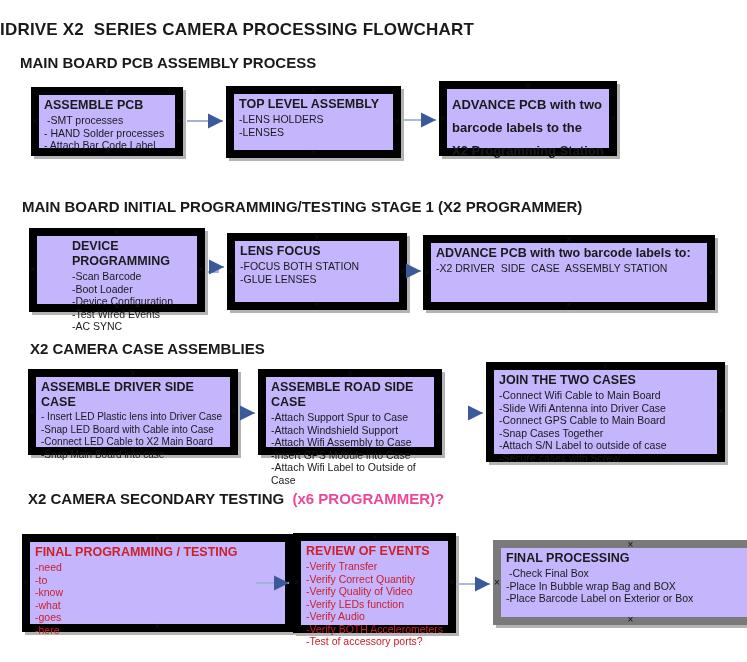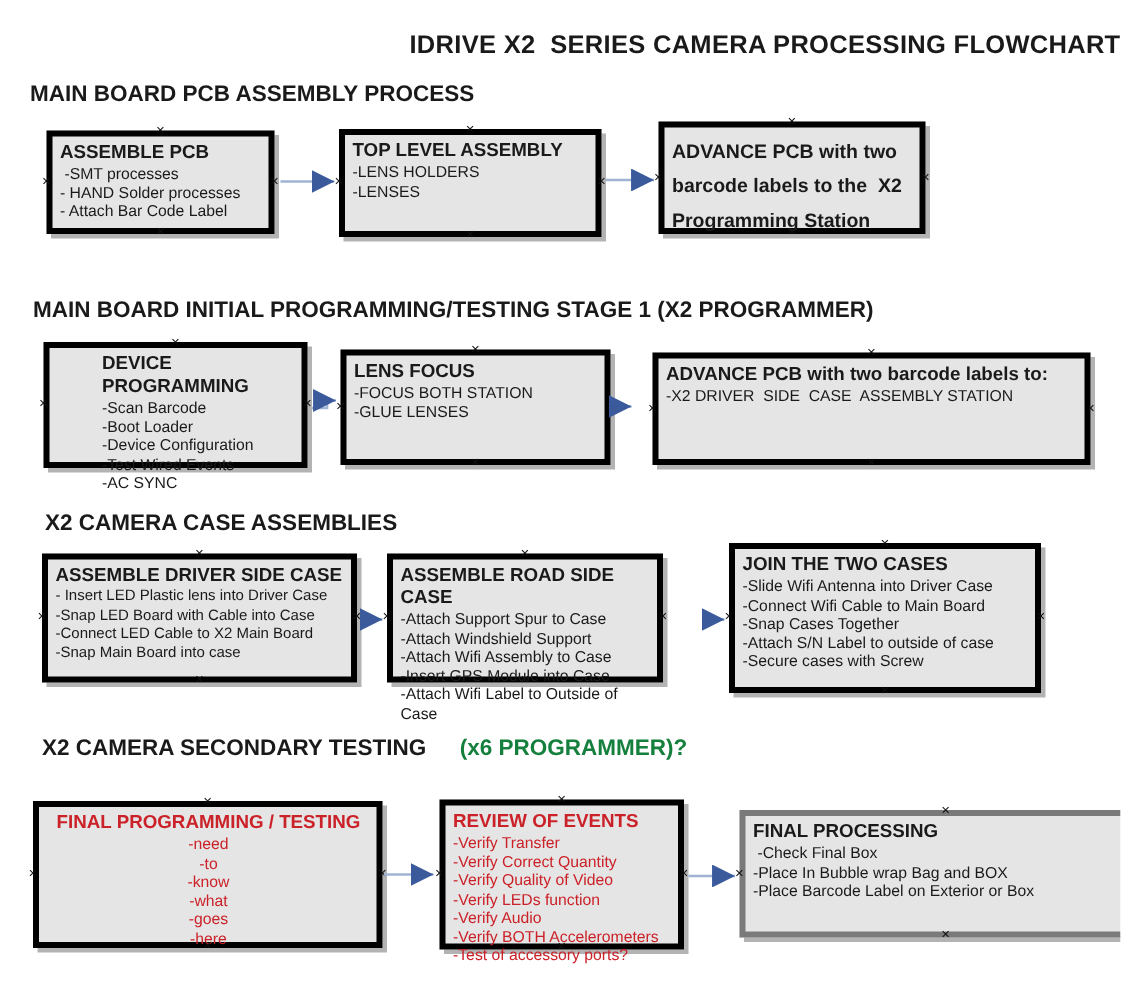--- a/index.html
+++ b/index.html
@@ -1,25 +1,25 @@
 <!DOCTYPE html>
 <html><head>
 <meta charset="utf-8">
 <style>
   html,body{margin:0;padding:0;background:#ffffff;}
   body{font-family:"Liberation Sans","DejaVu Sans",sans-serif;color:#1a1a1a;}
   #canvas{position:relative;width:747px;height:662px;background:#ffffff;overflow:hidden;}
 
-  .chart-title{position:absolute;left:0;top:20px;width:747px;text-align:right;
+  .chart-title{position:absolute;left:0;top:20px;width:747px;text-align:left;
     font-size:17px;font-weight:bold;white-space:pre;letter-spacing:.2px;}
 
   .section-heading{position:absolute;font-size:15px;font-weight:bold;white-space:pre;}
-  .section-heading .red-part{color:#15803d;margin-left:14px;}
-
-  .box{position:absolute;background:#e5e5e5;border:4px solid #000000;
+  .section-heading .red-part{color:#ec4899;}
+
+  .box{position:absolute;background:#c4b5fd;border:8px solid #000000;
     box-shadow:3px 3px 0 #b3b3b3;box-sizing:border-box;padding:3px 4px 4px 5px;}
   .box-title{font-size:12.5px;font-weight:bold;line-height:15px;margin:0 0 1px 0;white-space:pre-wrap;}
   .box-items{margin:0;padding:0;list-style:none;}
   .box-item{font-size:10.5px;line-height:12.5px;white-space:pre-wrap;}
   .box.big .box-title{font-size:13px;line-height:23px;}
   .box.red .box-title,.box.red .box-item{color:#cb2128;}
   .box.gray-border{border-color:#7a7a7a;}
 
   
   .handle{position:absolute;font-size:10px;line-height:8px;color:#111;font-weight:normal;
@@ -97,21 +97,21 @@
     <span class="handle h-b"></span>
     <span class="handle h-l"></span>
     <span class="handle h-r"></span>
     <div class="box-title">LENS FOCUS</div>
     <div class="box-items">
         <div class="box-item">-FOCUS BOTH STATION</div>
         <div class="box-item">-GLUE LENSES</div>
       </div>
   </div>
 
-  <div class="box" style="left:423px;top:235px;width:292px;height:75px;margin-left:12px;">
+  <div class="box" style="left:423px;top:235px;width:292px;height:75px;">
     <span class="handle h-t"></span>
     <span class="handle h-b"></span>
     <span class="handle h-l"></span>
     <span class="handle h-r"></span>
     <div class="box-title">ADVANCE PCB with two barcode labels to:</div>
     <div class="box-items">
         <div class="box-item">-X2 DRIVER  SIDE  CASE  ASSEMBLY STATION</div>
       </div>
   </div>
 
@@ -139,38 +139,39 @@
     <div class="box-title">ASSEMBLE ROAD SIDE CASE</div>
     <div class="box-items">
         <div class="box-item">-Attach Support Spur to Case</div>
         <div class="box-item">-Attach Windshield Support</div>
         <div class="box-item">-Attach Wifi Assembly to Case</div>
         <div class="box-item">-Insert GPS Module into Case</div>
         <div class="box-item">-Attach Wifi Label to Outside of Case</div>
       </div>
   </div>
 
-  <div class="box" style="left:486px;top:362px;width:208px;height:100px;">
+  <div class="box" style="left:486px;top:362px;width:239px;height:100px;">
     <span class="handle h-t"></span>
     <span class="handle h-b"></span>
     <span class="handle h-l"></span>
     <span class="handle h-r"></span>
     <div class="box-title">JOIN THE TWO CASES</div>
     <div class="box-items">
+        <div class="box-item">-Connect Wifi Cable to Main Board</div>
         <div class="box-item">-Slide Wifi Antenna into Driver Case</div>
-        <div class="box-item">-Connect Wifi Cable to Main Board</div>
+        <div class="box-item">-Connect GPS Cable to Main Board</div>
         <div class="box-item">-Snap Cases Together</div>
         <div class="box-item">-Attach S/N Label to outside of case</div>
         <div class="box-item">-Secure cases with Screw</div>
       </div>
   </div>
 
   <div class="section-heading" style="left:28px;top:490px;"><span>X2 CAMERA SECONDARY TESTING  </span><span class="red-part">(x6 PROGRAMMER)?</span></div>
 
-  <div class="box red" style="left:22px;top:534px;width:233px;height:98px;text-align:center;">
+  <div class="box red" style="left:22px;top:534px;width:271px;height:98px;">
     <span class="handle h-t"></span>
     <span class="handle h-b"></span>
     <span class="handle h-l"></span>
     <span class="handle h-r"></span>
     <div class="box-title">FINAL PROGRAMMING / TESTING</div>
     <div class="box-items">
         <div class="box-item">-need</div>
         <div class="box-item">-to</div>
         <div class="box-item">-know</div>
         <div class="box-item">-what</div>

